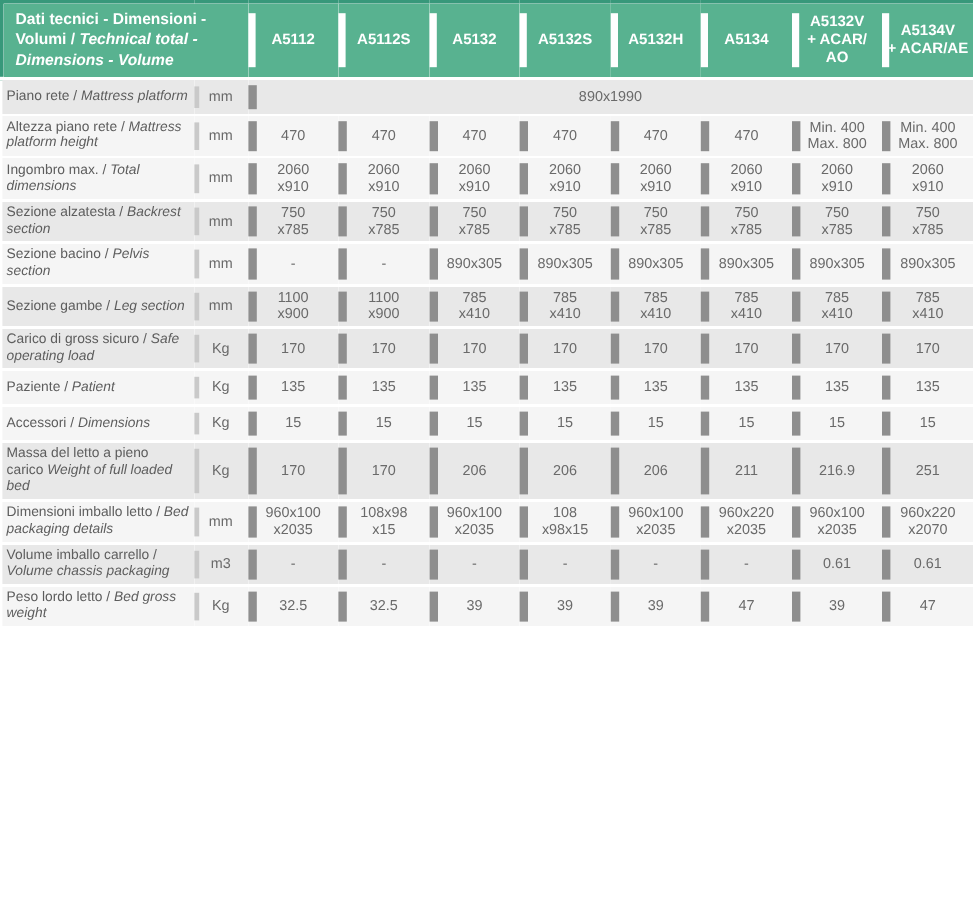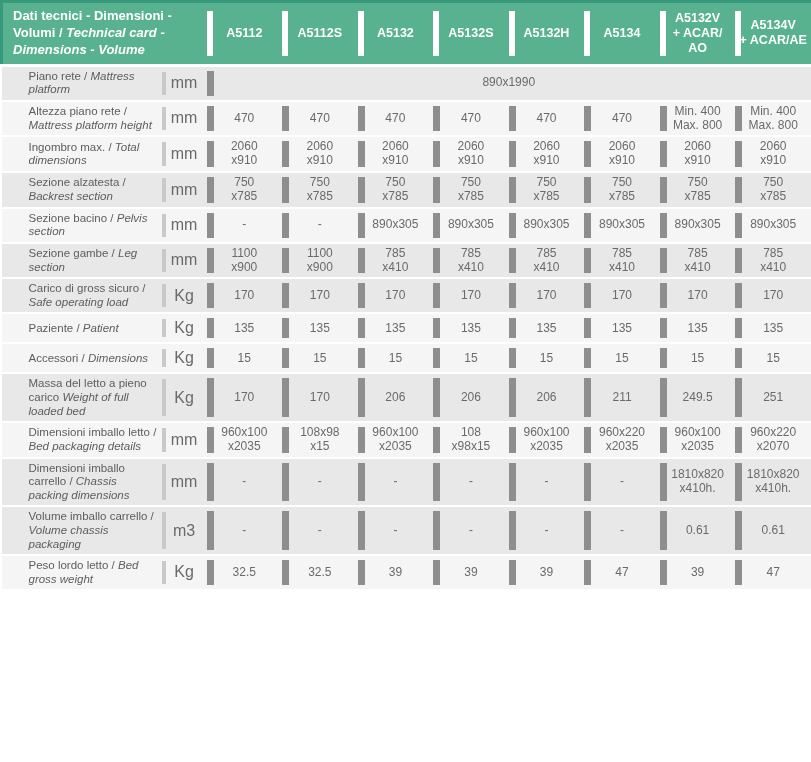--- a/index.html
+++ b/index.html
@@ -54,29 +54,29 @@
     font-size:12px;
     color:#6a6a6a;
     text-align:center;
     line-height:1.15;
   }
   tr.gray  td { background:#e8e8e8; }
   tr.light td { background:#f5f5f5; }
 
   td.label {
     text-align:left;
-    padding-left:27px;
+    padding-left:4px;
     padding-right:4px;
     font-size:11.5px;
     color:#5d5d5d;
     line-height:1.18;
   }
   td.label .en { font-style:italic; }
 
-  td.unit { font-size:16px; }
+  td.unit { font-size:12px; }
   td.unit::before {
     content:"";
     position:absolute;
     left:0; top:5px; bottom:5px;
     width:4px;
     background:#c9c9c9;
   }
   td.val { white-space:pre-line; }
   td.val::before {
     content:"";
@@ -98,21 +98,21 @@
         <col>
         <col>
         <col>
         <col>
         <col>
         <col>
         <col>
     </colgroup>
     <thead>
       <tr>
-        <th class="title" colspan="2"><span class="it">Dati tecnici - Dimensioni - Volumi /</span> <span class="en">Technical card - Dimensions - Volume</span></th>
+        <th class="title" colspan="2"><span class="it">Dati tecnici - Dimensioni - Volumi /</span> <span class="en">Technical total - Dimensions - Volume</span></th>
       <th class="col">A5112</th>
           <th class="col">A5112S</th>
           <th class="col">A5132</th>
           <th class="col">A5132S</th>
           <th class="col">A5132H</th>
           <th class="col">A5134</th>
           <th class="col">A5132V
 + ACAR/
 AO</th>
           <th class="col">A5134V
@@ -249,21 +249,21 @@
         </tr>
         <tr class="gray">
           <td class="label"><span class="it">Massa del letto a pieno carico</span> <span class="en">Weight of full loaded bed</span></td>
           <td class="unit">Kg</td>
           <td class="val">170</td>
           <td class="val">170</td>
           <td class="val">206</td>
           <td class="val">206</td>
           <td class="val">206</td>
           <td class="val">211</td>
-          <td class="val">249.5</td>
+          <td class="val">216.9</td>
           <td class="val">251</td>
         </tr>
         <tr class="light">
           <td class="label"><span class="it">Dimensioni imballo letto /</span> <span class="en">Bed packaging details</span></td>
           <td class="unit">mm</td>
           <td class="val">960x100
 x2035</td>
           <td class="val">108x98
 x15</td>
           <td class="val">960x100
@@ -271,34 +271,20 @@
           <td class="val">108
 x98x15</td>
           <td class="val">960x100
 x2035</td>
           <td class="val">960x220
 x2035</td>
           <td class="val">960x100
 x2035</td>
           <td class="val">960x220
 x2070</td>
-        </tr>
-        <tr class="gray">
-          <td class="label"><span class="it">Dimensioni imballo carrello /</span> <span class="en">Chassis packing dimensions</span></td>
-          <td class="unit">mm</td>
-          <td class="val">-</td>
-          <td class="val">-</td>
-          <td class="val">-</td>
-          <td class="val">-</td>
-          <td class="val">-</td>
-          <td class="val">-</td>
-          <td class="val">1810x820
-x410h.</td>
-          <td class="val">1810x820
-x410h.</td>
         </tr>
         <tr class="gray">
           <td class="label"><span class="it">Volume imballo carrello /</span> <span class="en">Volume chassis packaging</span></td>
           <td class="unit">m3</td>
           <td class="val">-</td>
           <td class="val">-</td>
           <td class="val">-</td>
           <td class="val">-</td>
           <td class="val">-</td>
           <td class="val">-</td>

